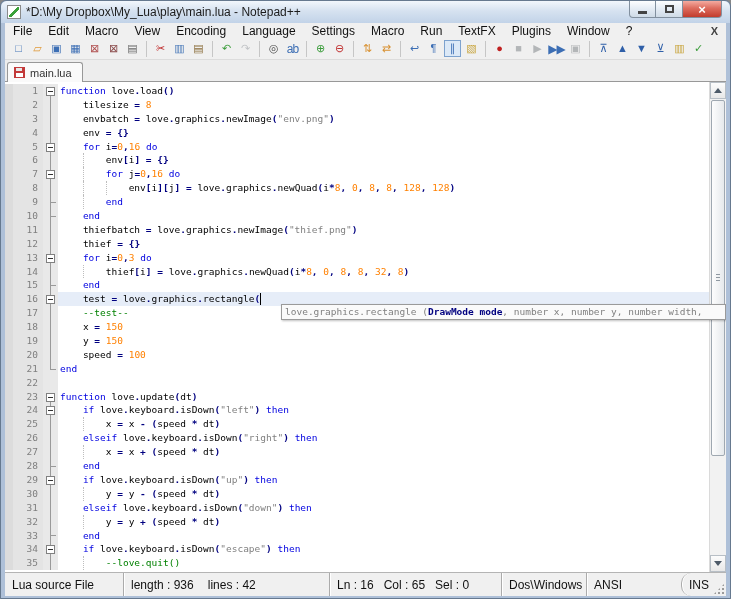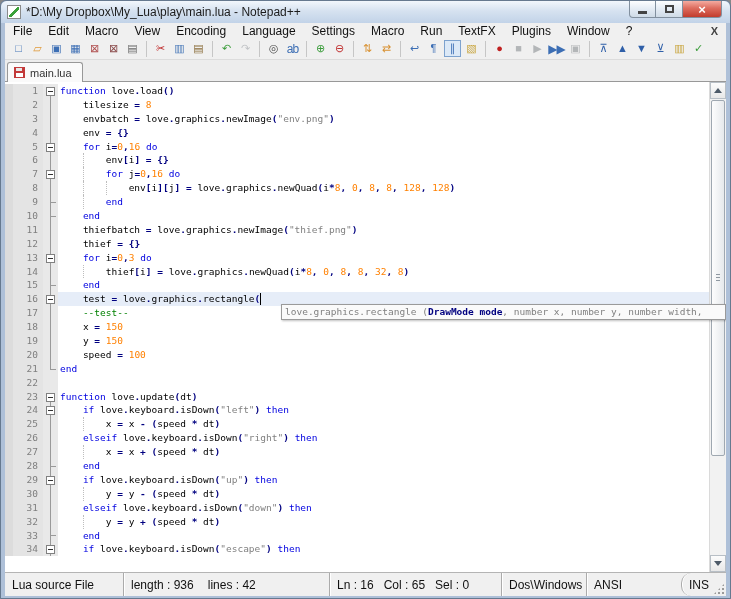--- a/index.html
+++ b/index.html
@@ -216,20 +216,21 @@
           <div class="row"><span class="bm"></span><span class="ln">25</span><span class="fold"><i class="vl"></i></span><span class="txt"><i class="guide" style="left: 24.8813px;"></i><span class="tk-d">        x </span><span class="tk-o">=</span><span class="tk-d"> x </span><span class="tk-o">-</span><span class="tk-d"> </span><span class="tk-o">(</span><span class="tk-d">speed </span><span class="tk-o">*</span><span class="tk-d"> dt</span><span class="tk-o">)</span></span></div>
           <div class="row"><span class="bm"></span><span class="ln">26</span><span class="fold"><i class="vl"></i></span><span class="txt"><span class="tk-d">    </span><span class="tk-k">elseif</span><span class="tk-d"> love</span><span class="tk-o">.</span><span class="tk-d">keyboard</span><span class="tk-o">.</span><span class="tk-d">isDown</span><span class="tk-o">(</span><span class="tk-s">"right"</span><span class="tk-o">)</span><span class="tk-d"> </span><span class="tk-k">then</span></span></div>
           <div class="row"><span class="bm"></span><span class="ln">27</span><span class="fold"><i class="vl"></i></span><span class="txt"><i class="guide" style="left: 24.8813px;"></i><span class="tk-d">        x </span><span class="tk-o">=</span><span class="tk-d"> x </span><span class="tk-o">+</span><span class="tk-d"> </span><span class="tk-o">(</span><span class="tk-d">speed </span><span class="tk-o">*</span><span class="tk-d"> dt</span><span class="tk-o">)</span></span></div>
           <div class="row"><span class="bm"></span><span class="ln">28</span><span class="fold"><i class="vl"></i><i class="stub"></i></span><span class="txt"><span class="tk-d">    </span><span class="tk-k">end</span></span></div>
           <div class="row"><span class="bm"></span><span class="ln">29</span><span class="fold"><i class="vl upper"></i><i class="vl lower"></i><i class="box"></i></span><span class="txt"><span class="tk-d">    </span><span class="tk-k">if</span><span class="tk-d"> love</span><span class="tk-o">.</span><span class="tk-d">keyboard</span><span class="tk-o">.</span><span class="tk-d">isDown</span><span class="tk-o">(</span><span class="tk-s">"up"</span><span class="tk-o">)</span><span class="tk-d"> </span><span class="tk-k">then</span></span></div>
           <div class="row"><span class="bm"></span><span class="ln">30</span><span class="fold"><i class="vl"></i></span><span class="txt"><i class="guide" style="left: 24.8813px;"></i><span class="tk-d">        y </span><span class="tk-o">=</span><span class="tk-d"> y </span><span class="tk-o">-</span><span class="tk-d"> </span><span class="tk-o">(</span><span class="tk-d">speed </span><span class="tk-o">*</span><span class="tk-d"> dt</span><span class="tk-o">)</span></span></div>
           <div class="row"><span class="bm"></span><span class="ln">31</span><span class="fold"><i class="vl"></i></span><span class="txt"><span class="tk-d">    </span><span class="tk-k">elseif</span><span class="tk-d"> love</span><span class="tk-o">.</span><span class="tk-d">keyboard</span><span class="tk-o">.</span><span class="tk-d">isDown</span><span class="tk-o">(</span><span class="tk-s">"down"</span><span class="tk-o">)</span><span class="tk-d"> </span><span class="tk-k">then</span></span></div>
           <div class="row"><span class="bm"></span><span class="ln">32</span><span class="fold"><i class="vl"></i></span><span class="txt"><i class="guide" style="left: 24.8813px;"></i><span class="tk-d">        y </span><span class="tk-o">=</span><span class="tk-d"> y </span><span class="tk-o">+</span><span class="tk-d"> </span><span class="tk-o">(</span><span class="tk-d">speed </span><span class="tk-o">*</span><span class="tk-d"> dt</span><span class="tk-o">)</span></span></div>
           <div class="row"><span class="bm"></span><span class="ln">33</span><span class="fold"><i class="vl"></i><i class="stub"></i></span><span class="txt"><span class="tk-d">    </span><span class="tk-k">end</span></span></div>
           <div class="row"><span class="bm"></span><span class="ln">34</span><span class="fold"><i class="vl upper"></i><i class="vl lower"></i><i class="box"></i></span><span class="txt"><span class="tk-d">    </span><span class="tk-k">if</span><span class="tk-d"> love</span><span class="tk-o">.</span><span class="tk-d">keyboard</span><span class="tk-o">.</span><span class="tk-d">isDown</span><span class="tk-o">(</span><span class="tk-s">"escape"</span><span class="tk-o">)</span><span class="tk-d"> </span><span class="tk-k">then</span></span></div>
+          <div class="row"><span class="bm"></span><span class="ln">35</span><span class="fold"><i class="vl"></i></span><span class="txt"><i class="guide" style="left: 24.8813px;"></i><span class="tk-d">        </span><span class="tk-c">--love.quit()</span></span></div>
         </div>
       <div class="calltip"><span class="ct-dim">love.graphics.rectangle (</span><span class="ct-hl">DrawMode mode</span><span class="ct-dim">, number x, number y, number width,</span></div>
       <div class="vscroll">
         <div class="varrow up">
             <span class="tri u"></span>
           </div>
         <div class="vthumb">
             <span class="grip"></span>
           </div>
         <div class="varrow down">

